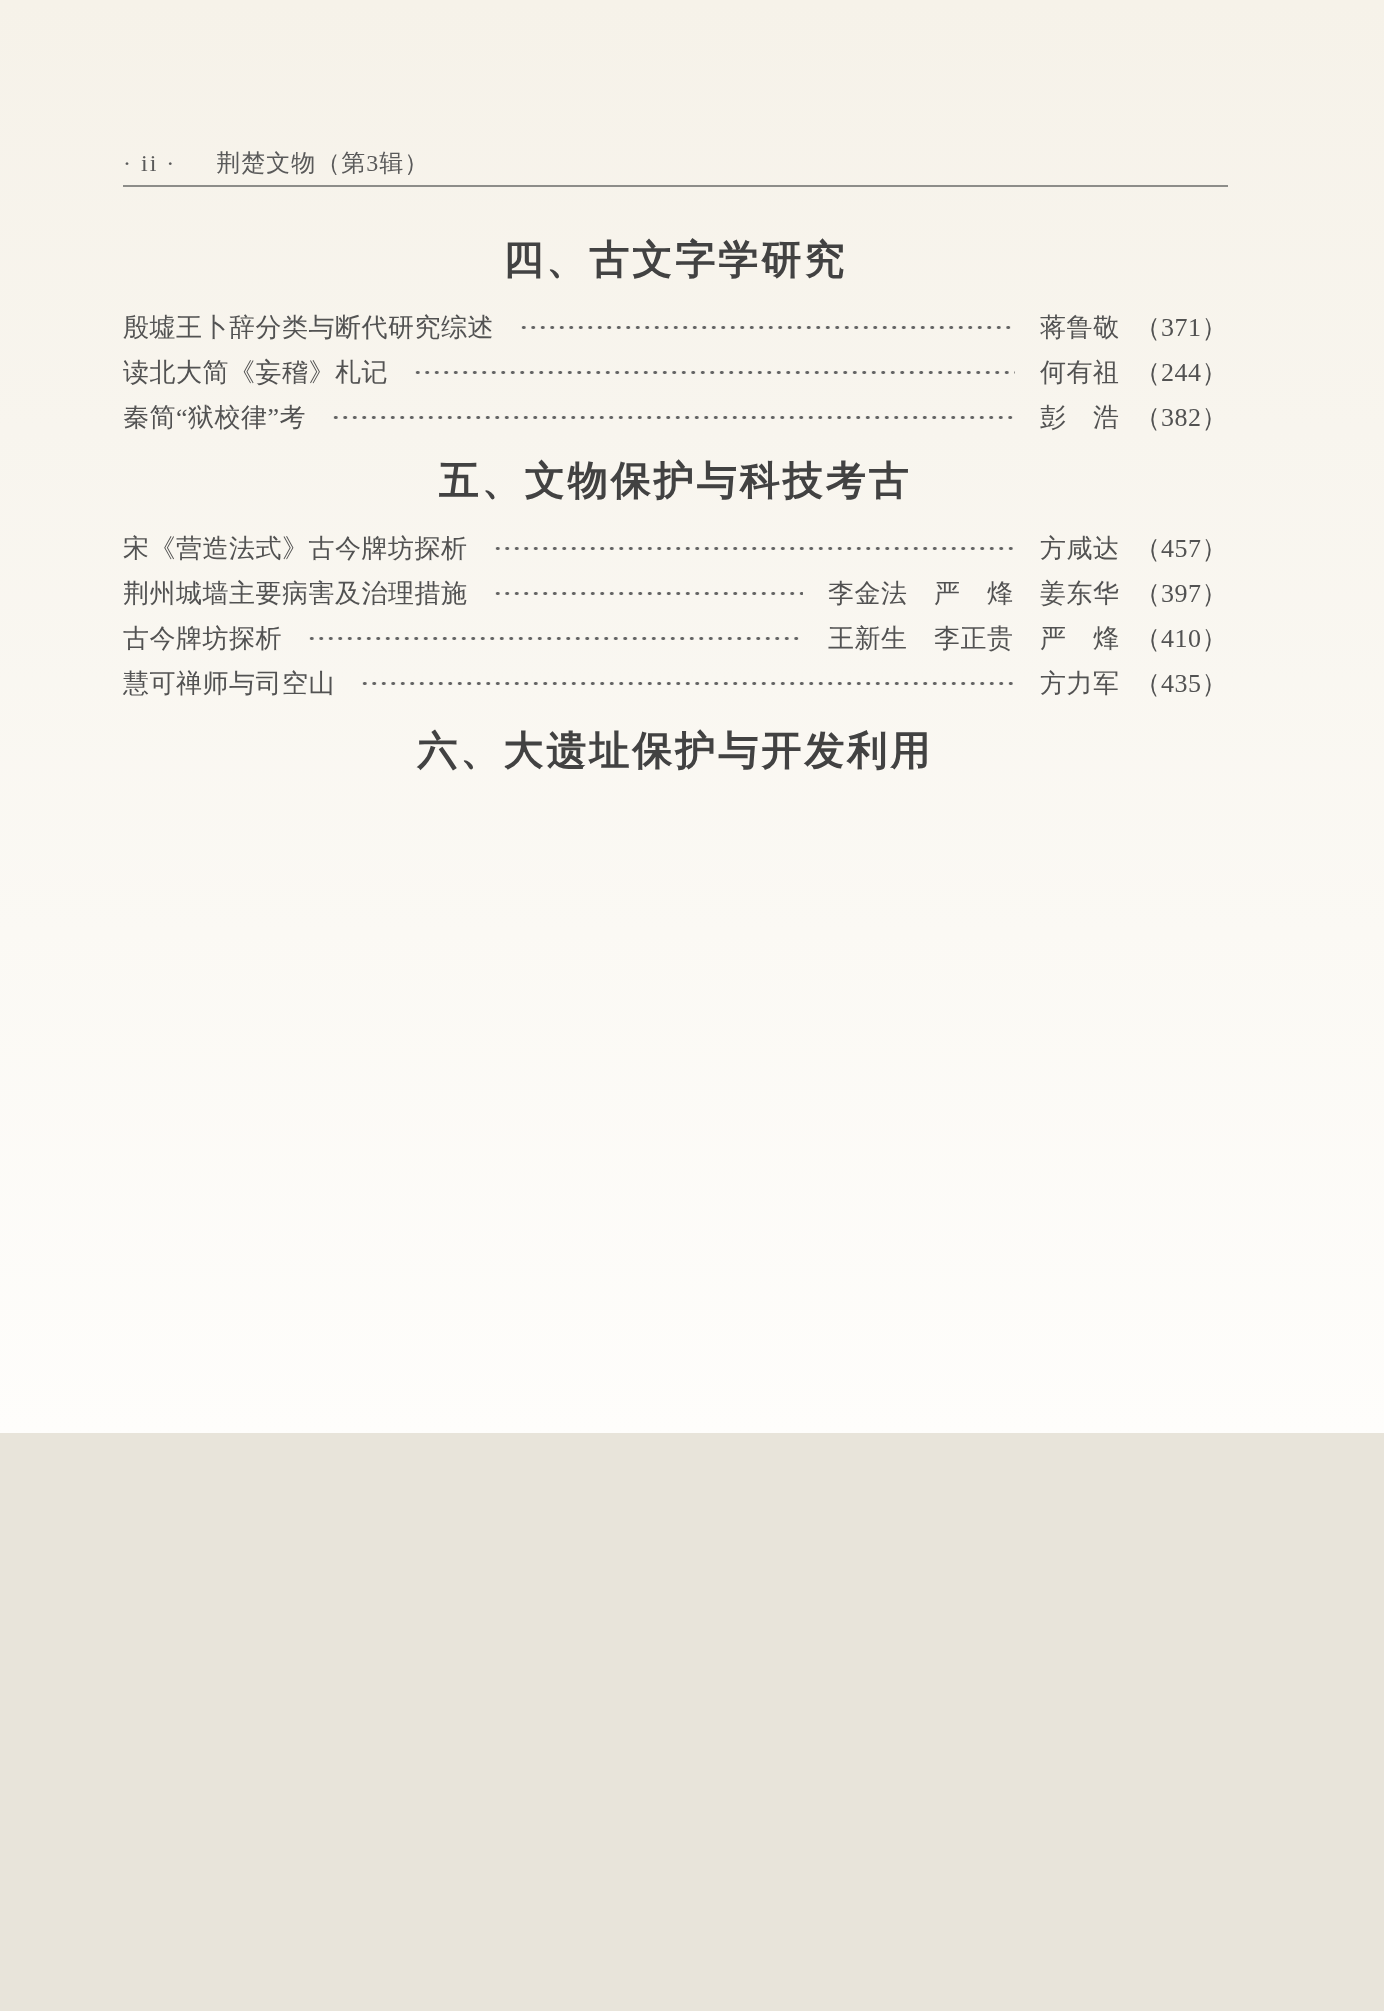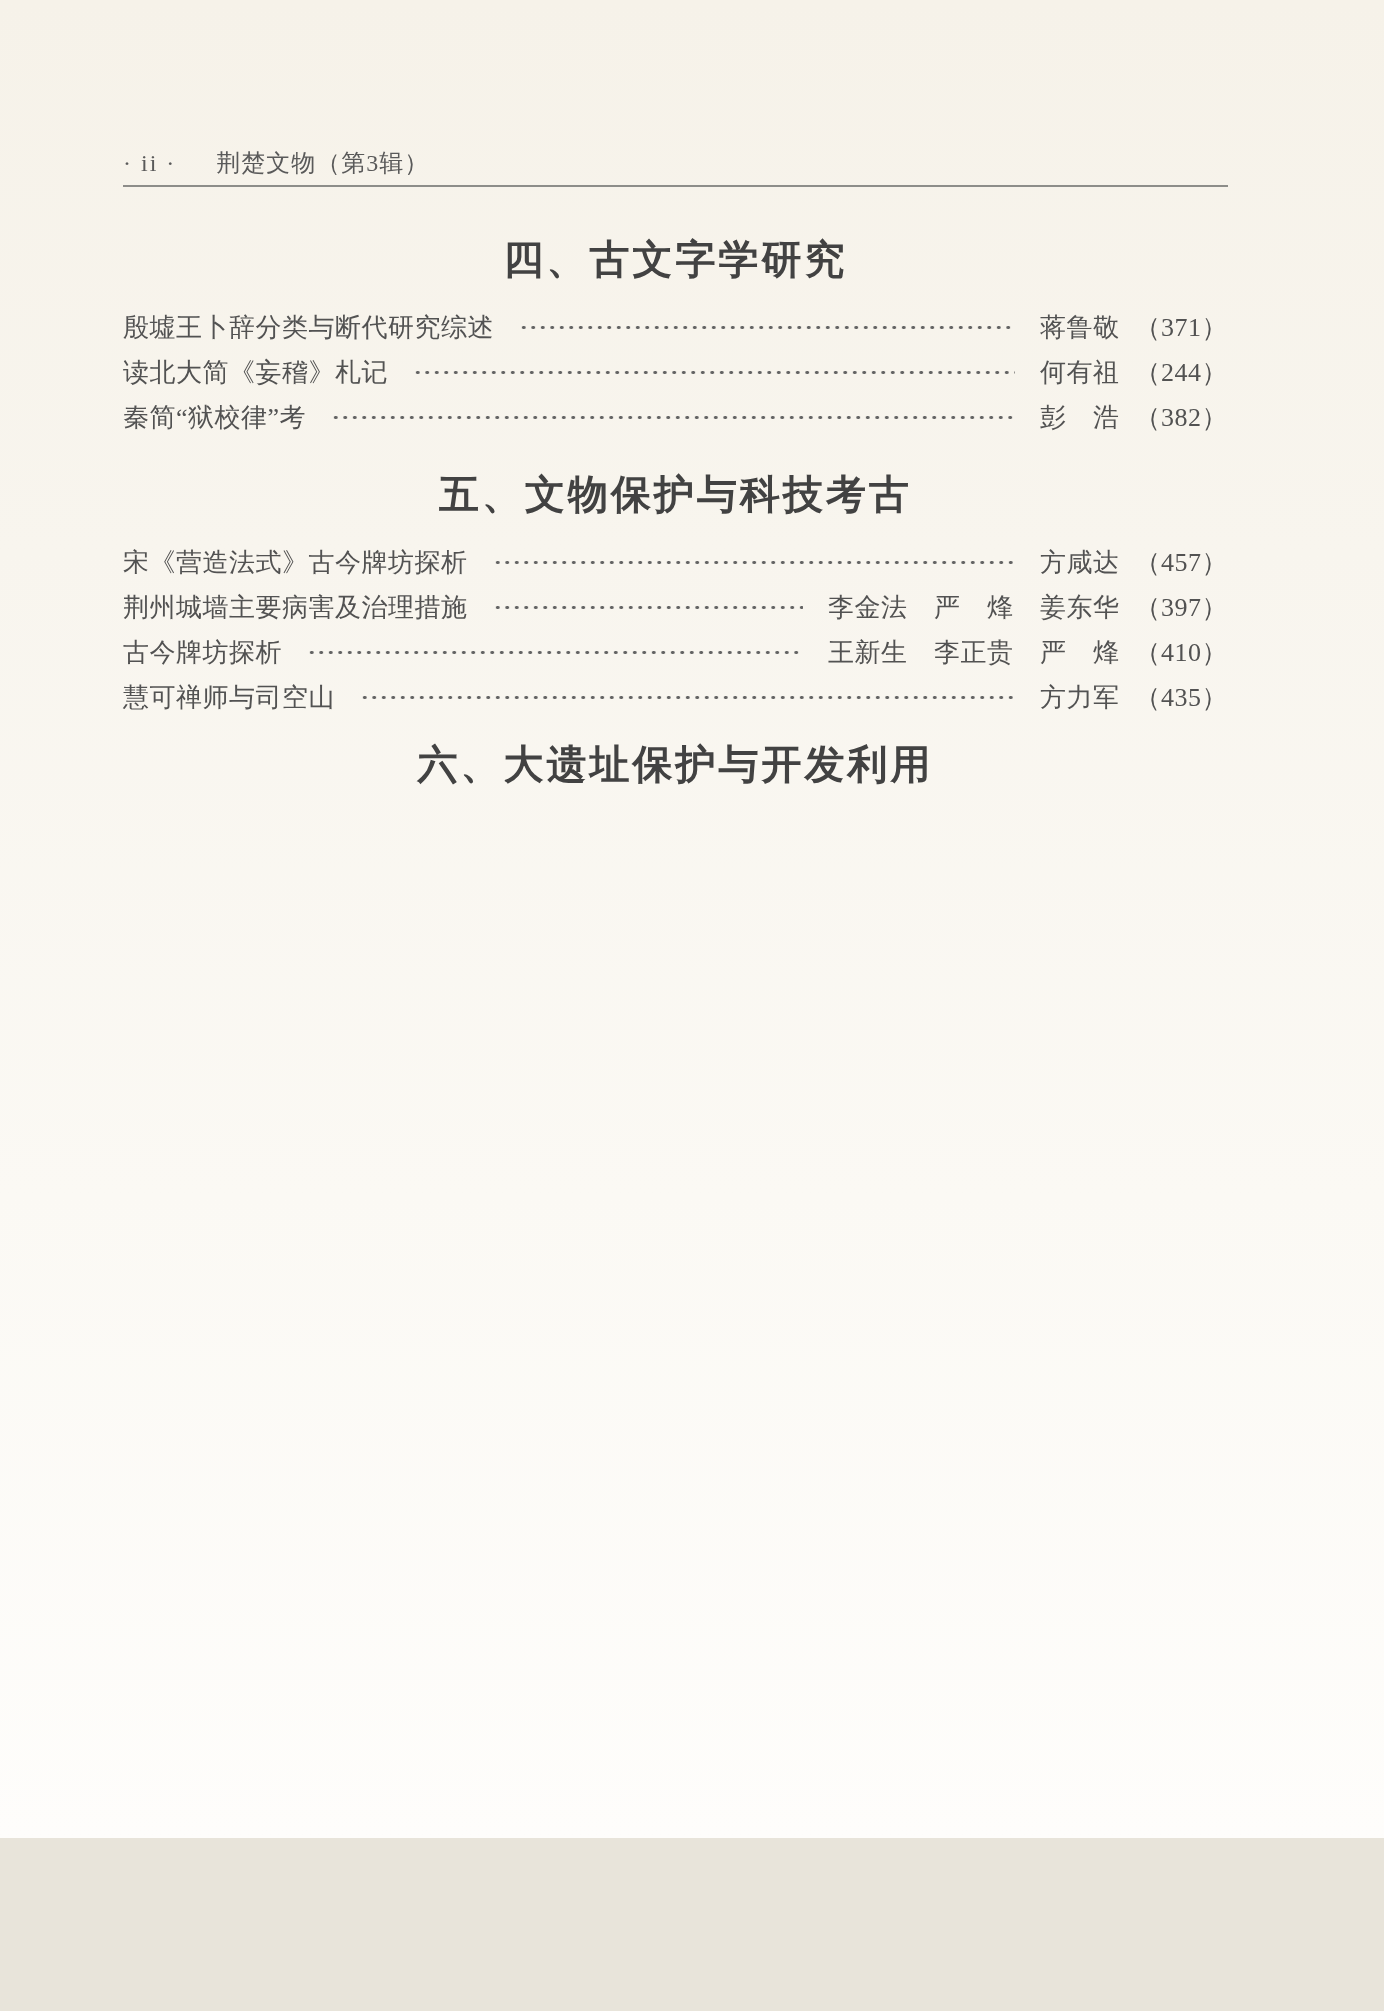--- a/index.html
+++ b/index.html
@@ -3,21 +3,21 @@
 <meta charset="utf-8">
 <style>
   html, body {
     margin: 0;
     padding: 0;
     background: #e8e4da;
   }
   .page {
     position: relative;
     width: 1384px;
-    height: 1838px;
+    height: 1433px;
     margin: 0 auto;
     background: linear-gradient(180deg, #f6f2e9 0%, #f8f5ee 30%, #fbf9f4 65%, #fefdfb 100%);
     overflow: hidden;
     font-family: "Liberation Serif", "DejaVu Serif", serif;
     color: #4d4d4d;
   }
   .content {
     position: absolute;
     left: 123px;
     top: 150px;
@@ -37,21 +37,21 @@
     display: inline-block;
     margin-left: 34px;
     letter-spacing: 1px;
   }
   .header-rule {
     margin-top: 9px;
     border: none;
     border-top: 2px solid #8d8d89;
     width: 100%;
   }
-  .section { margin-top: 38px; }
+  .section { margin-top: 24px; }
   .section.first { margin-top: 56px; }
   .section.third { margin-top: 28px; }
   .section-heading {
     margin: 0;
     text-align: center;
     font-family: "Liberation Sans", "DejaVu Sans", sans-serif;
     font-weight: bold;
     font-size: 40px;
     line-height: 32px;
     color: #424242;

